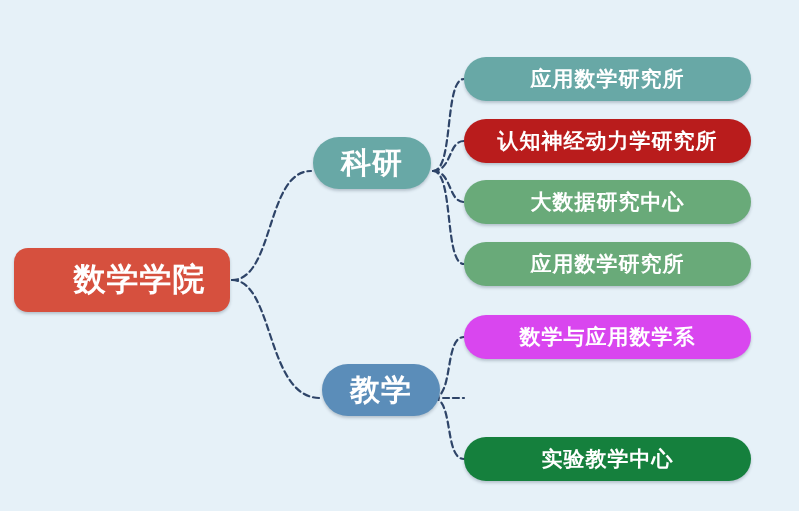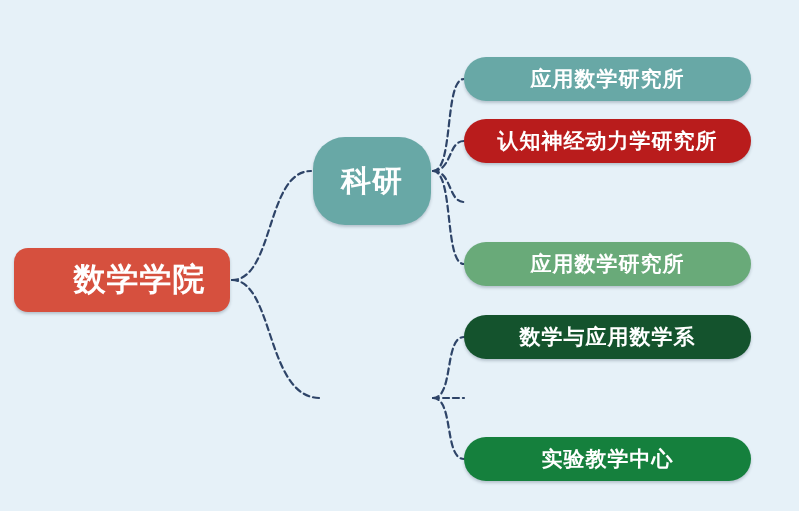--- a/index.html
+++ b/index.html
@@ -49,21 +49,21 @@
     width: 216px;
     height: 64px;
     left: 14px;
     top: 248px;
     border-radius: 14px;
     font-size: 32px;
     padding-left: 35px;
   }
   .branch-node {
     width: 118px;
-    height: 88px;
+    height: 52px;
     border-radius: 32px;
     font-size: 30px;
   }
   .branch-keyan { left: 313px; top: 137px; }
   .branch-jiaoxue { left: 322px; top: 364px; }
   .leaf-node {
     width: 287px;
     height: 44px;
     left: 464px;
     border-radius: 22px;
@@ -91,26 +91,28 @@
     <path class="connector" d="M433,171 C454,171 444,264 464,264"></path>
     <path class="connector" d="M433,398 C454,398 444,337 464,337"></path>
     <path class="connector" d="M433,398 C452,398 450,398 464,398"></path>
     <path class="connector" d="M433,398 C454,398 444,459 464,459"></path>
   </svg>
 
   <div class="node root-node" style="background-color: rgb(214, 80, 62);">数学学院</div>
 
   <div class="node branch-node branch-keyan" style="background-color: rgb(104, 168, 166);">科研</div>
 
+  <div class="node branch-node branch-jiaoxue" style="background-color: rgb(91, 141, 185);">教学</div>
 
   <div class="node leaf-node leaf-0" style="background-color: rgb(104, 168, 166);">应用数学研究所</div>
 
   <div class="node leaf-node leaf-1" style="background-color: #b91c1c;">认知神经动力学研究所</div>
 
+  <div class="node leaf-node leaf-2" style="background-color: rgb(105, 170, 121);">大数据研究中心</div>
 
   <div class="node leaf-node leaf-3" style="background-color: rgb(105, 170, 121);">应用数学研究所</div>
 
-  <div class="node leaf-node leaf-4" style="background-color: #14532d;">数学与应用数学系</div>
+  <div class="node leaf-node leaf-4" style="background-color: #d946ef;">数学与应用数学系</div>
 
 
   <div class="node leaf-node leaf-6" style="background-color: #15803d;">实验教学中心</div>
 
 </div>
 
 </body></html>

